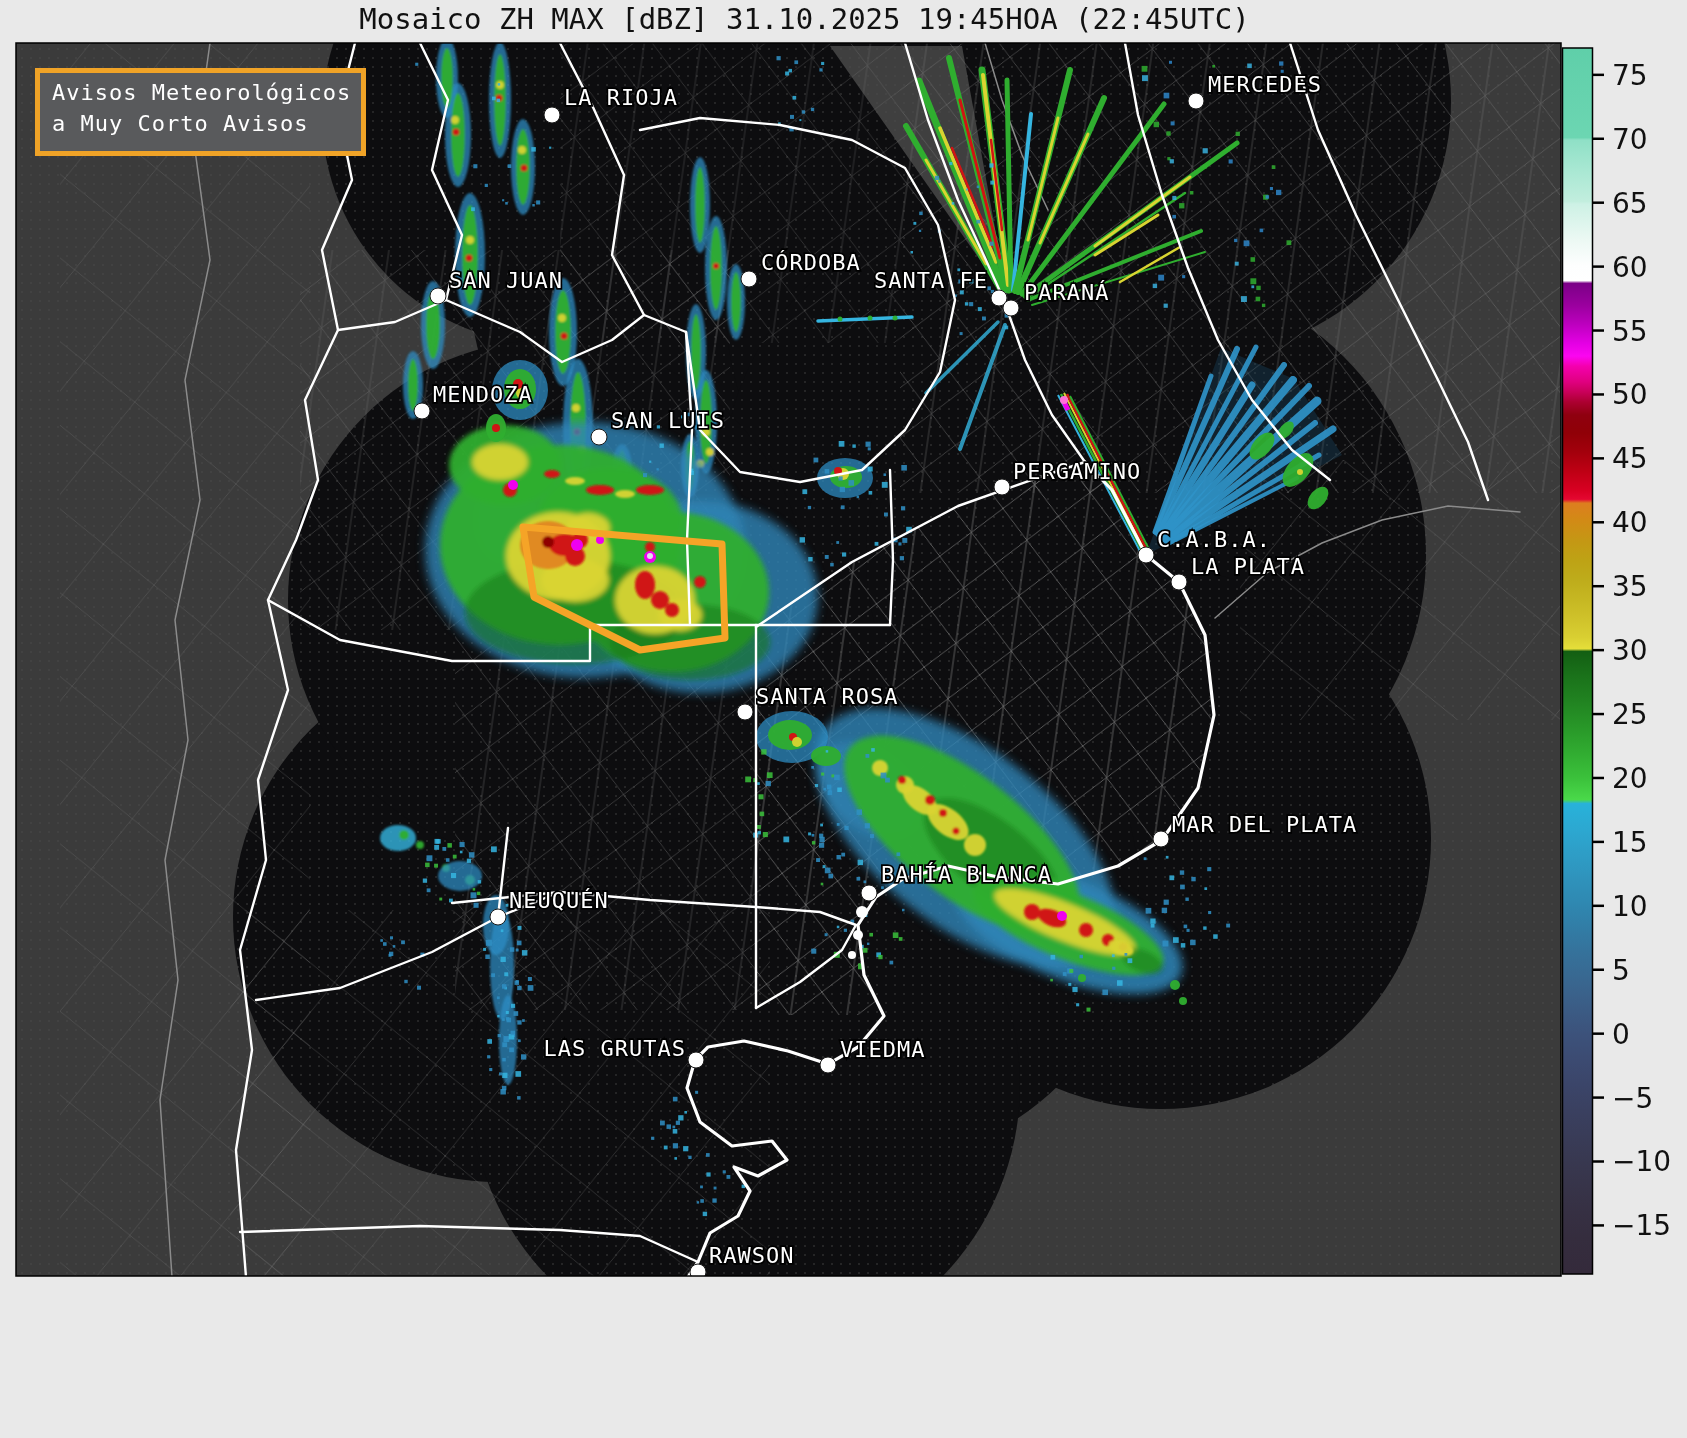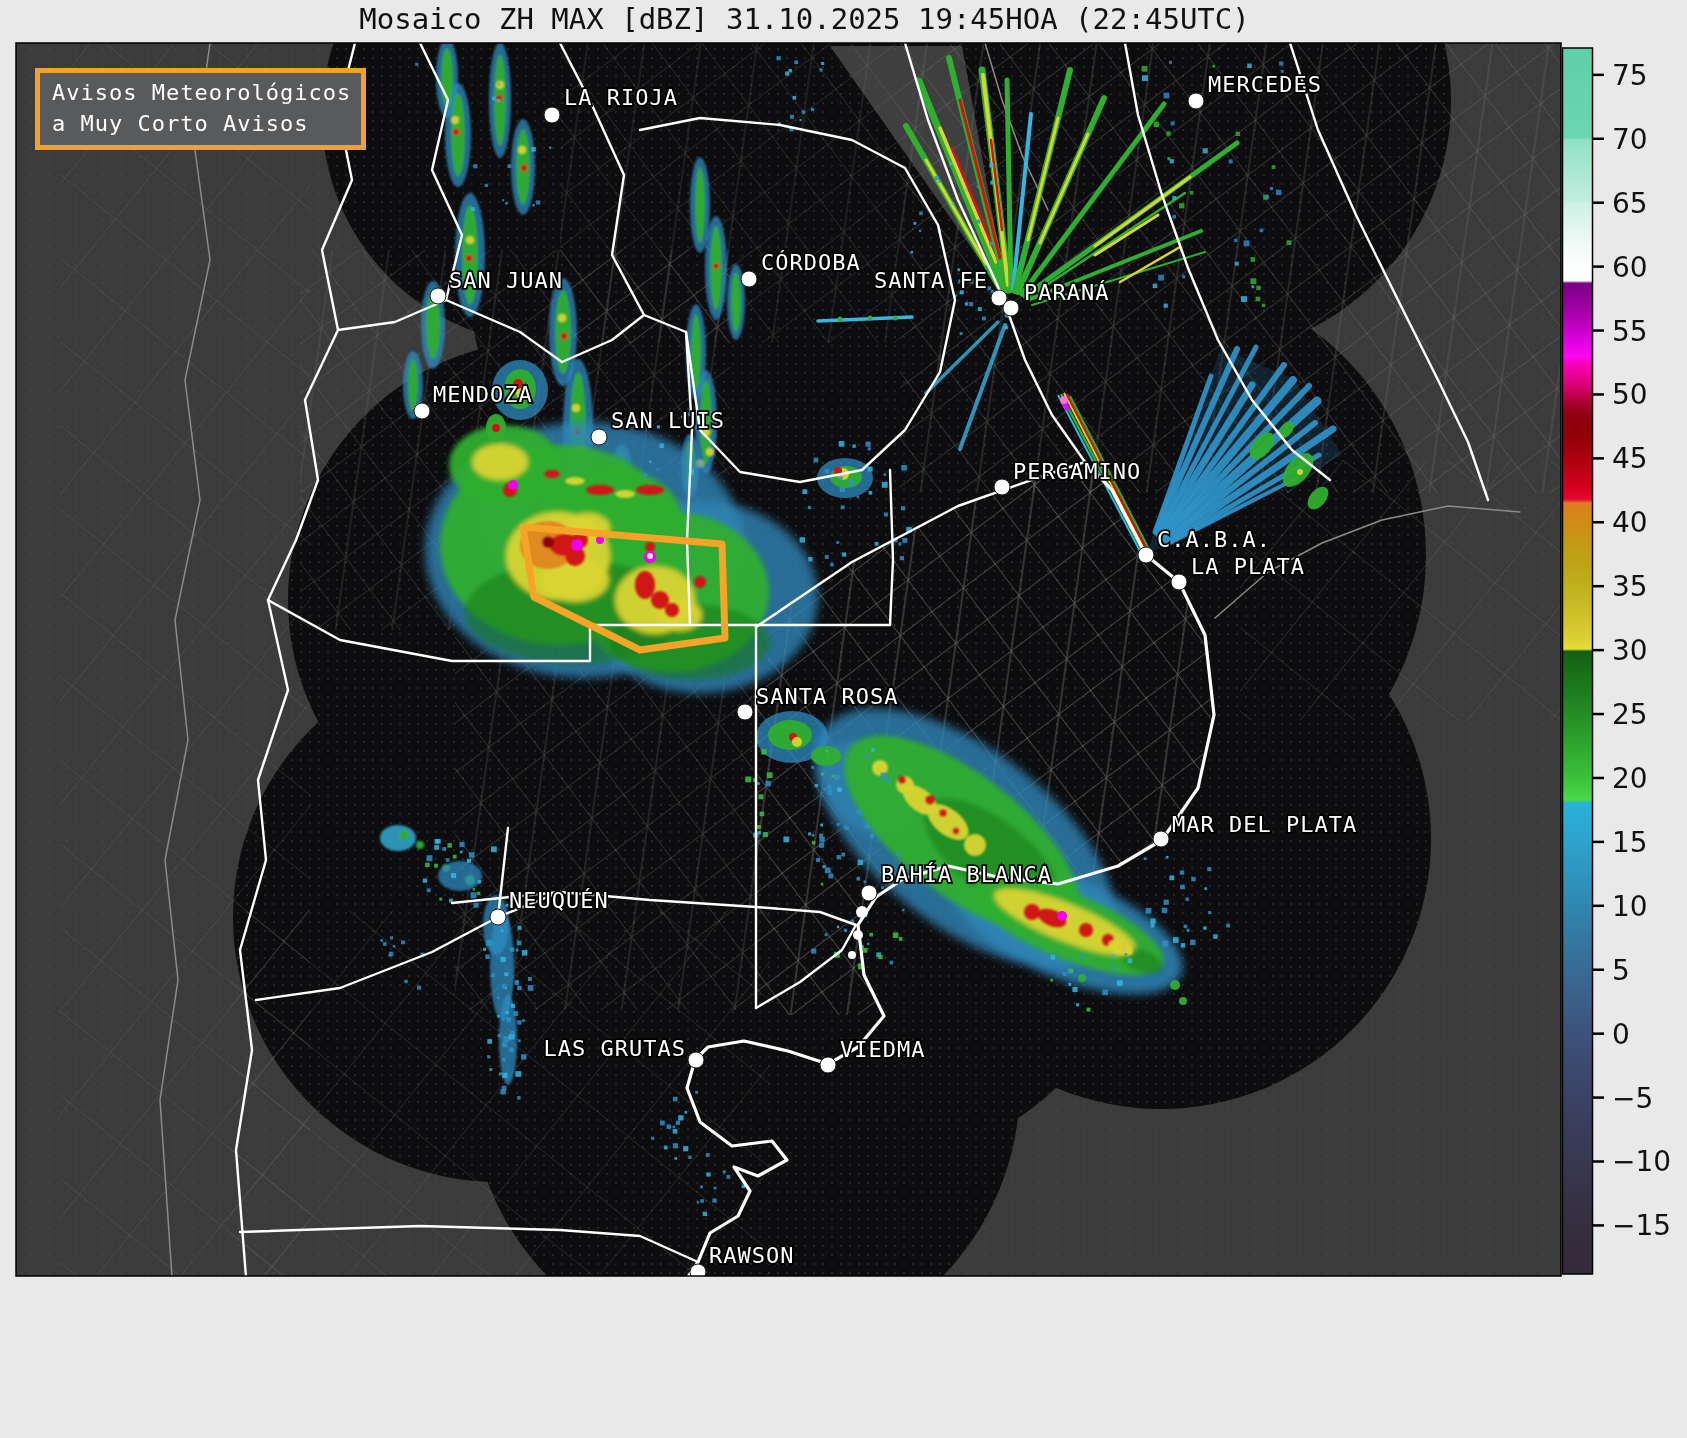--- a/index.html
+++ b/index.html
@@ -5,21 +5,21 @@
   html,body{margin:0;padding:0;background:#e9e9e9;}
   .stage{position:relative;width:1687px;height:1406px;background:#e9e9e9;overflow:hidden;
          font-family:"DejaVu Sans",sans-serif;}
   .page-title{position:absolute;left:16px;top:2px;width:1577px;text-align:center;
               font-family:"DejaVu Sans Mono",monospace;font-size:29px;color:#111;
               letter-spacing:0px;white-space:pre;}
   svg.radar{position:absolute;left:0;top:0;}
   .warning-box{position:absolute;left:35px;top:68px;background:#595a5c;
                border:5px solid #F0A327;color:#fff;
                font-family:"DejaVu Sans Mono",monospace;font-size:22px;line-height:31px;
-               padding:4px 10px 6px 12px;letter-spacing:1px;}
+               padding:4px 10px 12px 12px;letter-spacing:1px;}
   .city-dot{fill:#ffffff;stroke:#1a1a1a;stroke-width:1;}
   .city-label{font-family:"DejaVu Sans Mono",monospace;font-size:22px;fill:#ffffff;
               stroke:#000;stroke-width:3.5px;paint-order:stroke;letter-spacing:1px;}
   .cbar-label{font-family:"DejaVu Sans",sans-serif;font-size:28px;fill:#111;}
   .eb{fill:#2e8fc6;opacity:.72}.eg{fill:#2fae2f;opacity:.95}.ey{fill:#d9d431;opacity:.95}
   .er{fill:#d01414}.em{fill:#ef00ef}.eo{fill:#e08a20}.edg{fill:#177917;opacity:.55}
   .ps{stroke-linecap:round;fill:none}
   .fb{stroke:#2f93c8;stroke-linecap:round;opacity:.92}
   .wline{stroke:#ffffff;stroke-width:2.4;fill:none;stroke-linejoin:round;stroke-linecap:round}
   .wline2{stroke:#ffffff;stroke-width:3.2;fill:none;stroke-linejoin:round;stroke-linecap:round}

